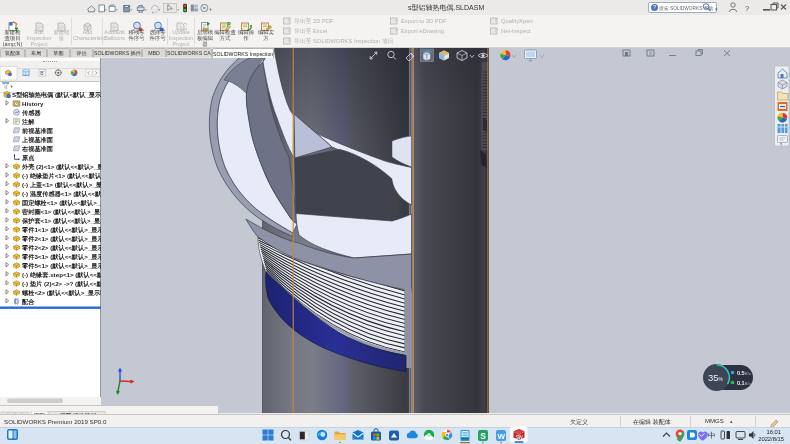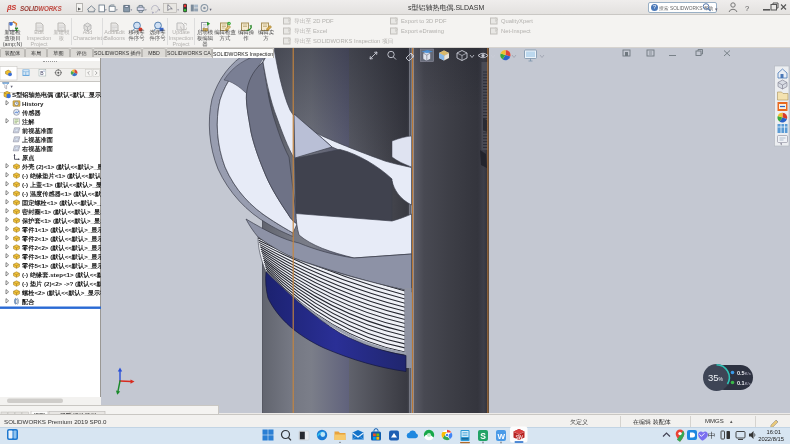--- a/index.html
+++ b/index.html
@@ -254,25 +254,20 @@
  <circle cx="716.5" cy="377.5" r="13.5" fill="#3e4556"></circle>
  <path d="M716.5,364.7 a12.8,12.8 0 0 1 11,19.3" fill="none" stroke="#2ec4b6" stroke-width="1.6"></path>
  <text x="708" y="381" font-size="9.5" fill="#eef1f6">35<tspan font-size="5">%</tspan></text>
  <circle cx="732.5" cy="372.5" r="1.8" fill="#3a9ae8"></circle>
  <circle cx="732.5" cy="382.5" r="1.8" fill="#3ab848"></circle>
  <text x="737" y="375" font-size="5.5" fill="#eef1f6" font-weight="bold">0.5<tspan font-size="4" fill="#99a">K/s</tspan></text>
  <text x="737" y="385" font-size="5.5" fill="#eef1f6" font-weight="bold">0.1<tspan font-size="4" fill="#99a">K/s</tspan></text>
 </g>
 </svg>
 
-<div class="abs" style="left:0;top:0;width:790px;height:15px;background:linear-gradient(#efedec,#e3e1df);border-bottom:1px solid #c9c7c4;">
- <div class="abs" style="left:7px;top:3px;font-size:7.5px;font-style:italic;font-weight:bold;color:#c8342c;letter-spacing:-0.5px;">βS</div>
- <div class="abs" style="left:20px;top:4.5px;font-size:6.3px;font-weight:bold;font-style:italic;color:#9a3b34;letter-spacing:-0.2px;">SOLID<span style="color:#c04a42">WORKS</span></div>
- <div class="abs" style="left:76px;top:3px;width:7px;height:9px;border:1px solid #b5b3b0;background:#f5f4f2;font-size:4px;color:#555;text-align:center;line-height:9px;">▶</div>
-</div>
 <svg class="abs" style="left:0;top:0" width="790" height="15" viewBox="0 0 790 15">
  <g transform="translate(14,1.2) scale(0.85)">
  <g stroke="#5a6a7a" stroke-width="0.9" fill="none">
   <path d="M86,10 L91,5.5 L96,10 M87.5,10 V12.5 H94.5 V10"></path>
   <rect x="100" y="4.5" width="6.5" height="8" fill="#fdfdfd"></rect>
   <path d="M112,6 h7 v6 h-7 z M112,6 l2,-1.5 h4" fill="#fdfdfd"></path>
   <path d="M129,5 h7 v7.5 h-7 z" fill="#8899aa"></path>
           <rect x="130.5" y="5" width="4" height="2.5" fill="#eef"></rect>
   <path d="M145,7 h8 v4 h-8 z M147,7 v-2 h4 v2 M147,11 v2 h4 v-2" fill="#dde"></path>
   <path d="M162,10 a4,4 0 1 1 4,3" stroke="#aab"></path>

